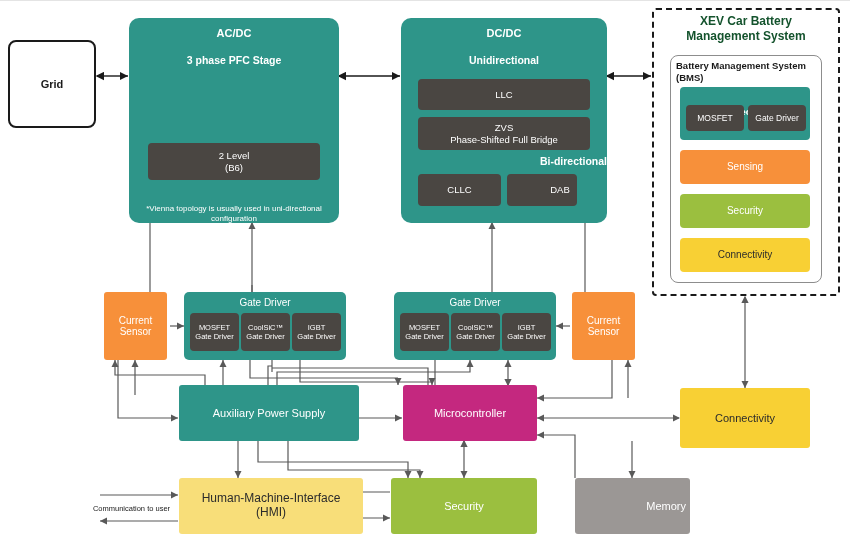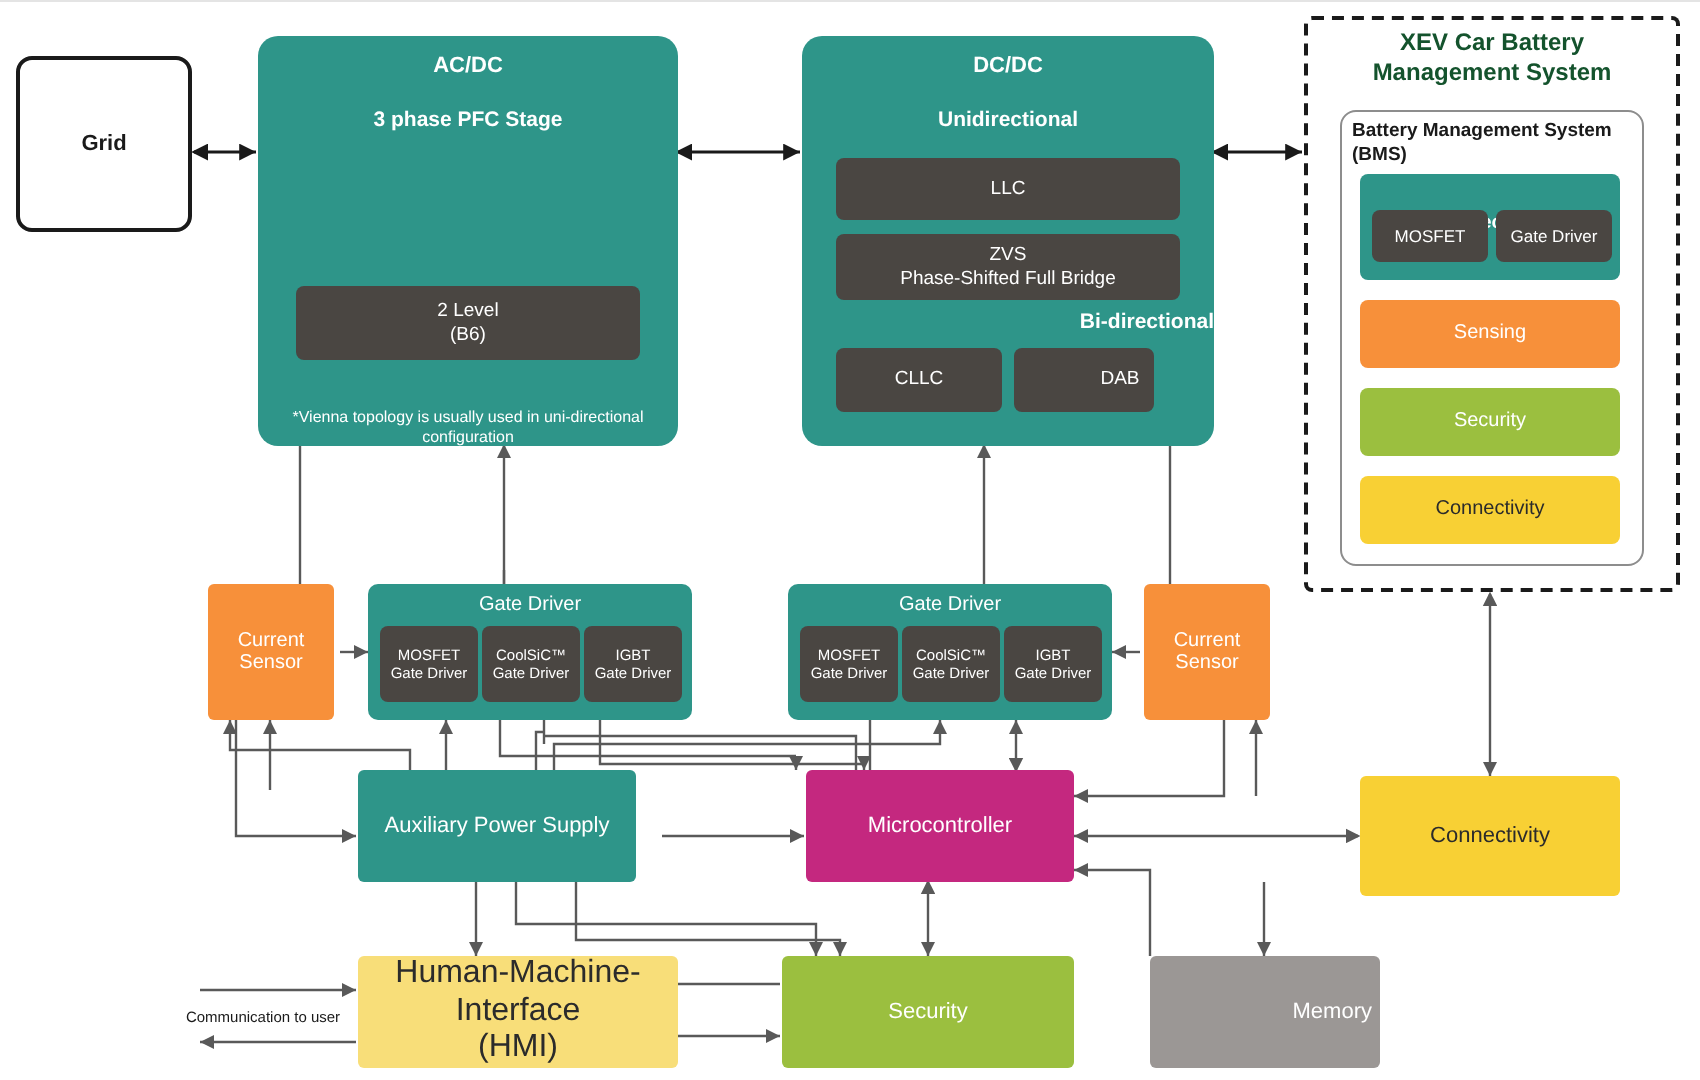--- a/index.html
+++ b/index.html
@@ -185,21 +185,21 @@
 
     <path class="ln" d="M258,441 L258,462 L408,462 L408,478" marker-end="url(#ah)"></path>
 
     <line class="ln" x1="390" y1="492" x2="330" y2="492" marker-end="url(#ah)"></line>
     <line class="ln" x1="330" y1="518" x2="390" y2="518" marker-end="url(#ah)"></line>
 
     <line class="ln" x1="100" y1="495" x2="178" y2="495" marker-end="url(#ah)"></line>
     <line class="ln" x1="178" y1="521" x2="100" y2="521" marker-end="url(#ah)"></line>
   </svg>
 
-  <div class="blk white" style="left:8px; top:28px; width:88px; height:88px; font-size:11px; font-weight:bold;">
+  <div class="blk white" style="left:8px; top:40px; width:88px; height:88px; font-size:11px; font-weight:bold;">
     <span class="lbl">Grid</span>
   </div>
 
   <div class="blk teal stage" style="left:129px; top:18px; width:210px; height:205px;">
     <span class="stage-title">AC/DC</span>
     <span class="stage-sub">3 phase PFC Stage</span>
   </div>
   <div class="sub-blk" style="position:absolute; left:148px; top:143px; width:172px; height:37px; flex-direction:column;">
     <span>2 Level</span>
     <span>(B6)</span>
@@ -284,33 +284,33 @@
   </div>
   <div class="sub-blk" style="position:absolute; left:451px; top:313px; width:49px; height:38px; flex-direction:column; font-size:7.5px;">
     <span>CoolSiC™</span>
     <span>Gate Driver</span>
   </div>
   <div class="sub-blk" style="position:absolute; left:502px; top:313px; width:49px; height:38px; flex-direction:column; font-size:7.5px;">
     <span>IGBT</span>
     <span>Gate Driver</span>
   </div>
 
-  <div class="blk teal" style="left:179px; top:385px; width:139px; height:56px; font-size:11px; border-radius:3px;">
+  <div class="blk teal" style="left:179px; top:385px; width:180px; height:56px; font-size:11px; border-radius:3px;">
     <span class="lbl">Auxiliary Power Supply</span>
   </div>
 
   <div class="blk magenta" style="left:403px; top:385px; width:134px; height:56px; font-size:11px; border-radius:3px;">
     <span class="lbl">Microcontroller</span>
   </div>
 
   <div class="blk yellow" style="left:680px; top:388px; width:130px; height:60px; font-size:11px; border-radius:3px;">
     <span class="lbl">Connectivity</span>
   </div>
 
-  <div class="blk lyellow" style="left:179px; top:478px; width:160px; height:56px; flex-direction:column; font-size:16px; border-radius:3px;">
+  <div class="blk lyellow" style="left:179px; top:478px; width:184px; height:56px; flex-direction:column; font-size:12px; border-radius:3px;">
     <span>Human-Machine-Interface</span>
     <span>(HMI)</span>
   </div>
 
   <div class="blk green" style="left:391px; top:478px; width:146px; height:56px; font-size:11px; border-radius:3px;">
     <span class="lbl">Security</span>
   </div>
 
   <div class="blk grey" style="left:575px; top:478px; width:115px; height:56px; font-size:11px; border-radius:3px;text-align:right;">
     <span class="lbl">Memory</span>

